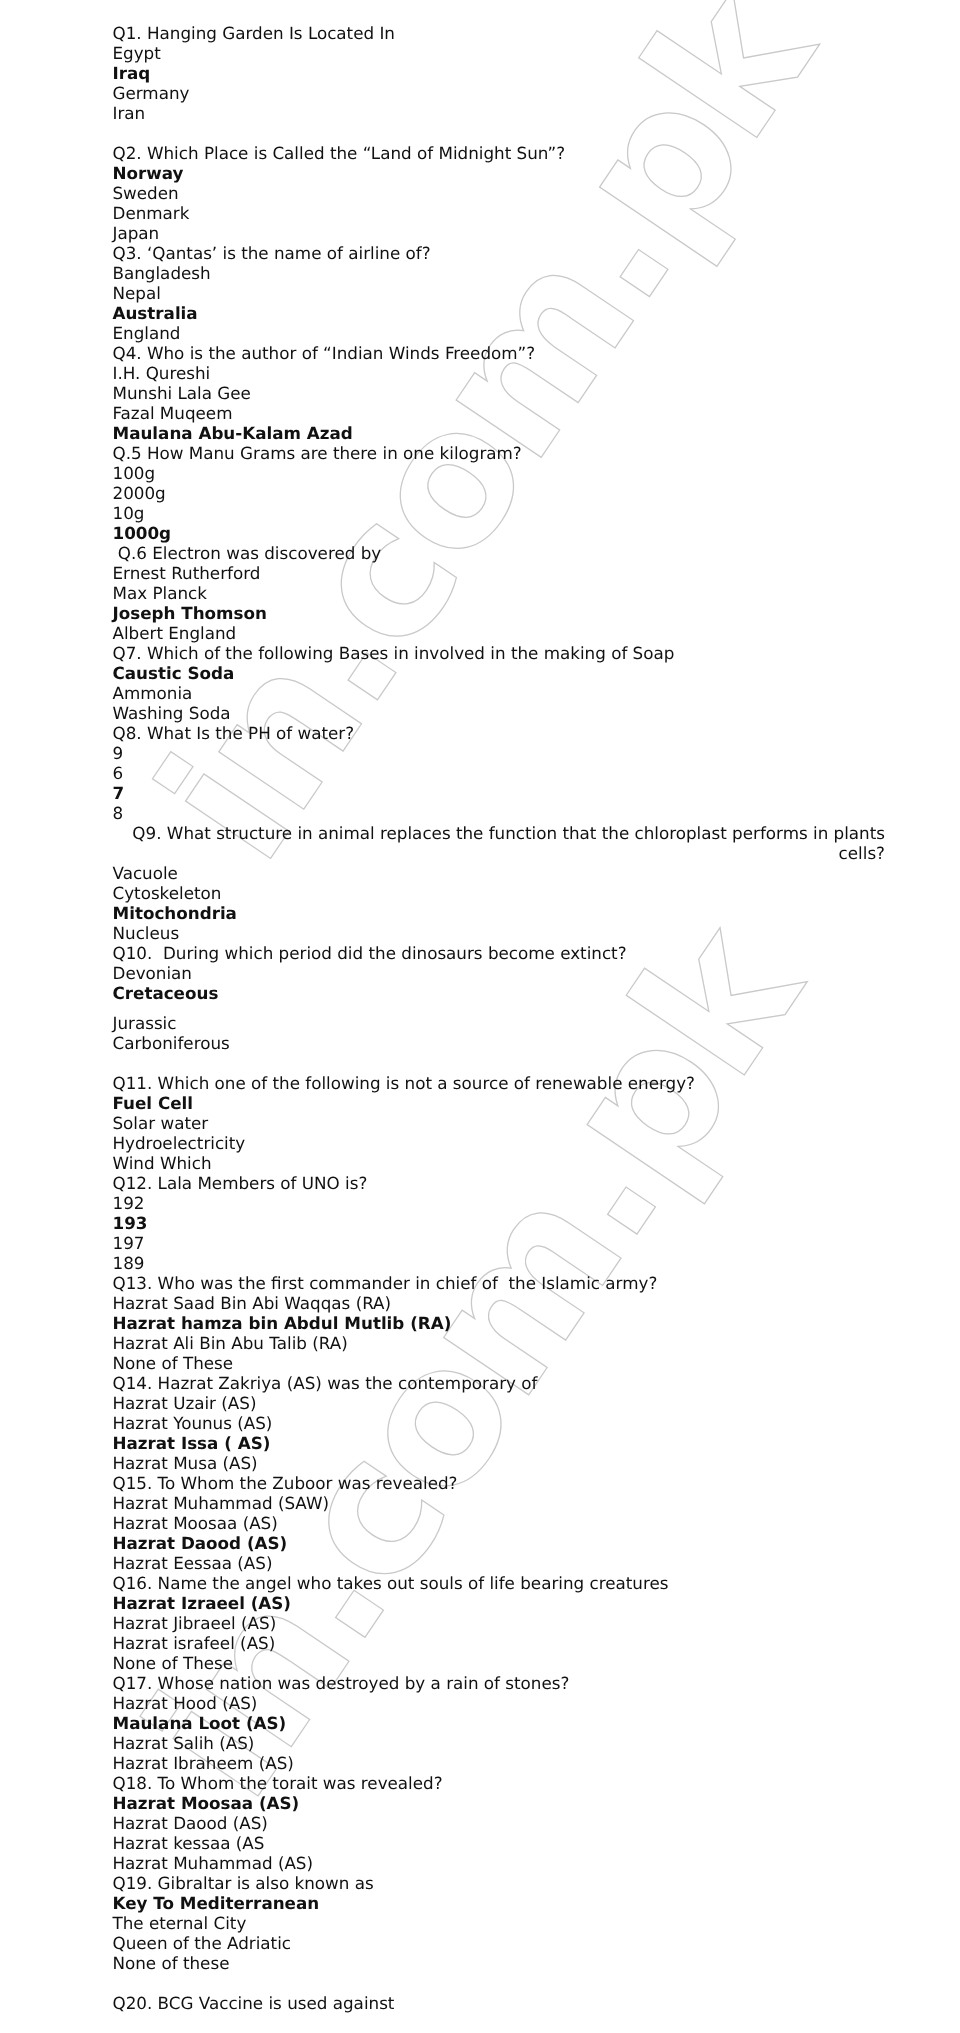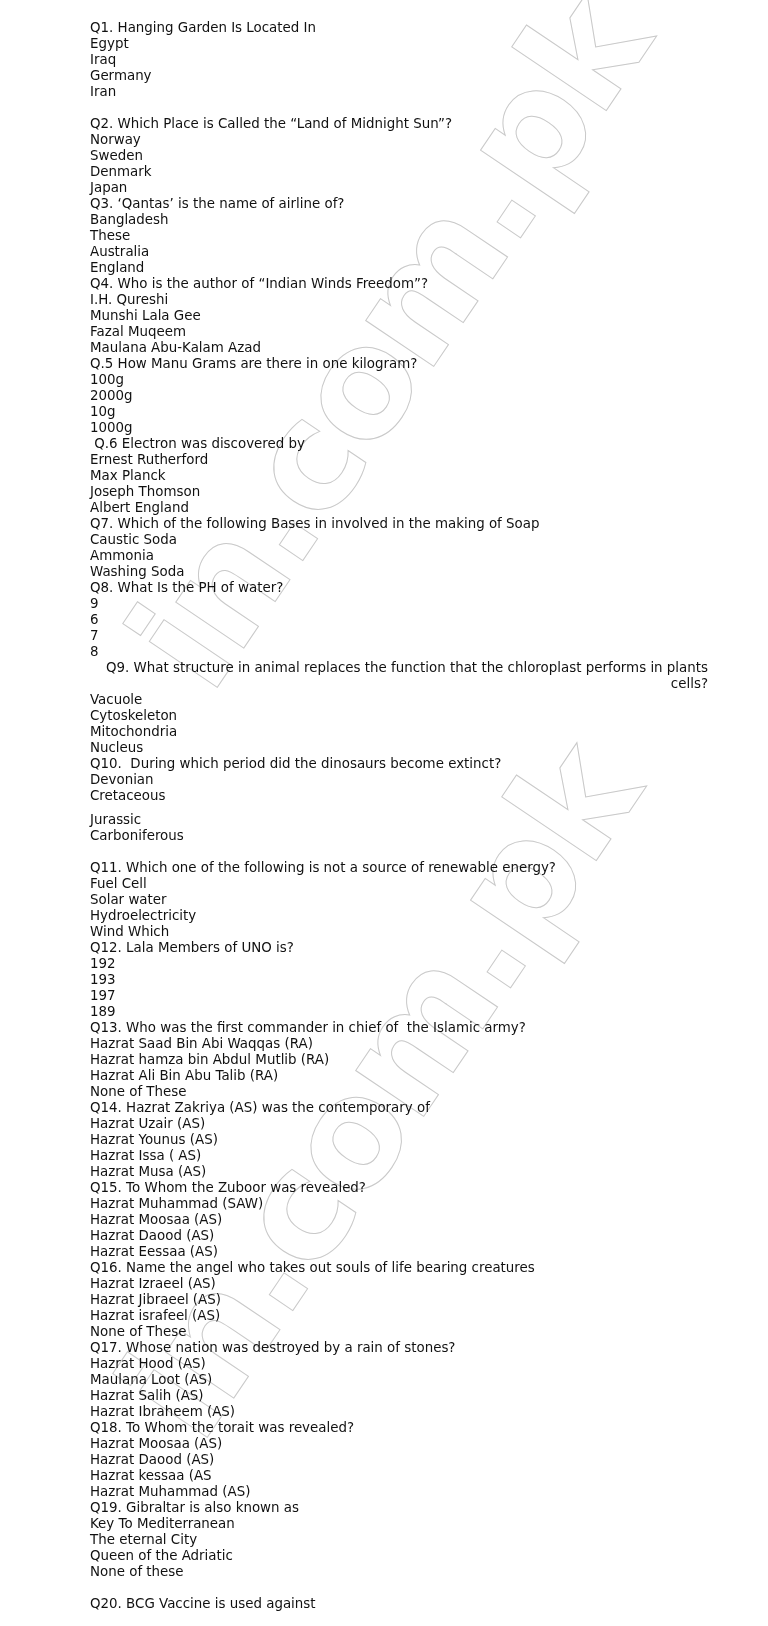--- a/index.html
+++ b/index.html
@@ -27,21 +27,21 @@
     .line {
       white-space: pre;
       display: block;
       min-height: 16px;
     }
     .line.wrap {
       white-space: normal;
       text-align: right;
     }
     .bold {
-      font-weight: normal;
+      font-weight: bold;
     }
     .gap {
       height: 16px;
     }
     .gap-small {
       height: 8px;
     }
     .watermark {
       position: absolute;
       z-index: 1;
@@ -87,21 +87,21 @@
     <span class="line">Q2. Which Place is Called the “Land of Midnight Sun”?</span>
     <span class="line bold">Norway</span>
     <span class="line">Sweden</span>
     <span class="line">Denmark</span>
     <span class="line">Japan</span>
   </div>
 
   <div>
     <span class="line">Q3. ‘Qantas’ is the name of airline of?</span>
     <span class="line">Bangladesh</span>
-    <span class="line">These</span>
+    <span class="line">Nepal</span>
     <span class="line bold">Australia</span>
     <span class="line">England</span>
   </div>
 
   <div>
     <span class="line">Q4. Who is the author of “Indian Winds Freedom”?</span>
     <span class="line">I.H. Qureshi</span>
     <span class="line">Munshi Lala Gee</span>
     <span class="line">Fazal Muqeem</span>
     <span class="line bold">Maulana Abu-Kalam Azad</span>

